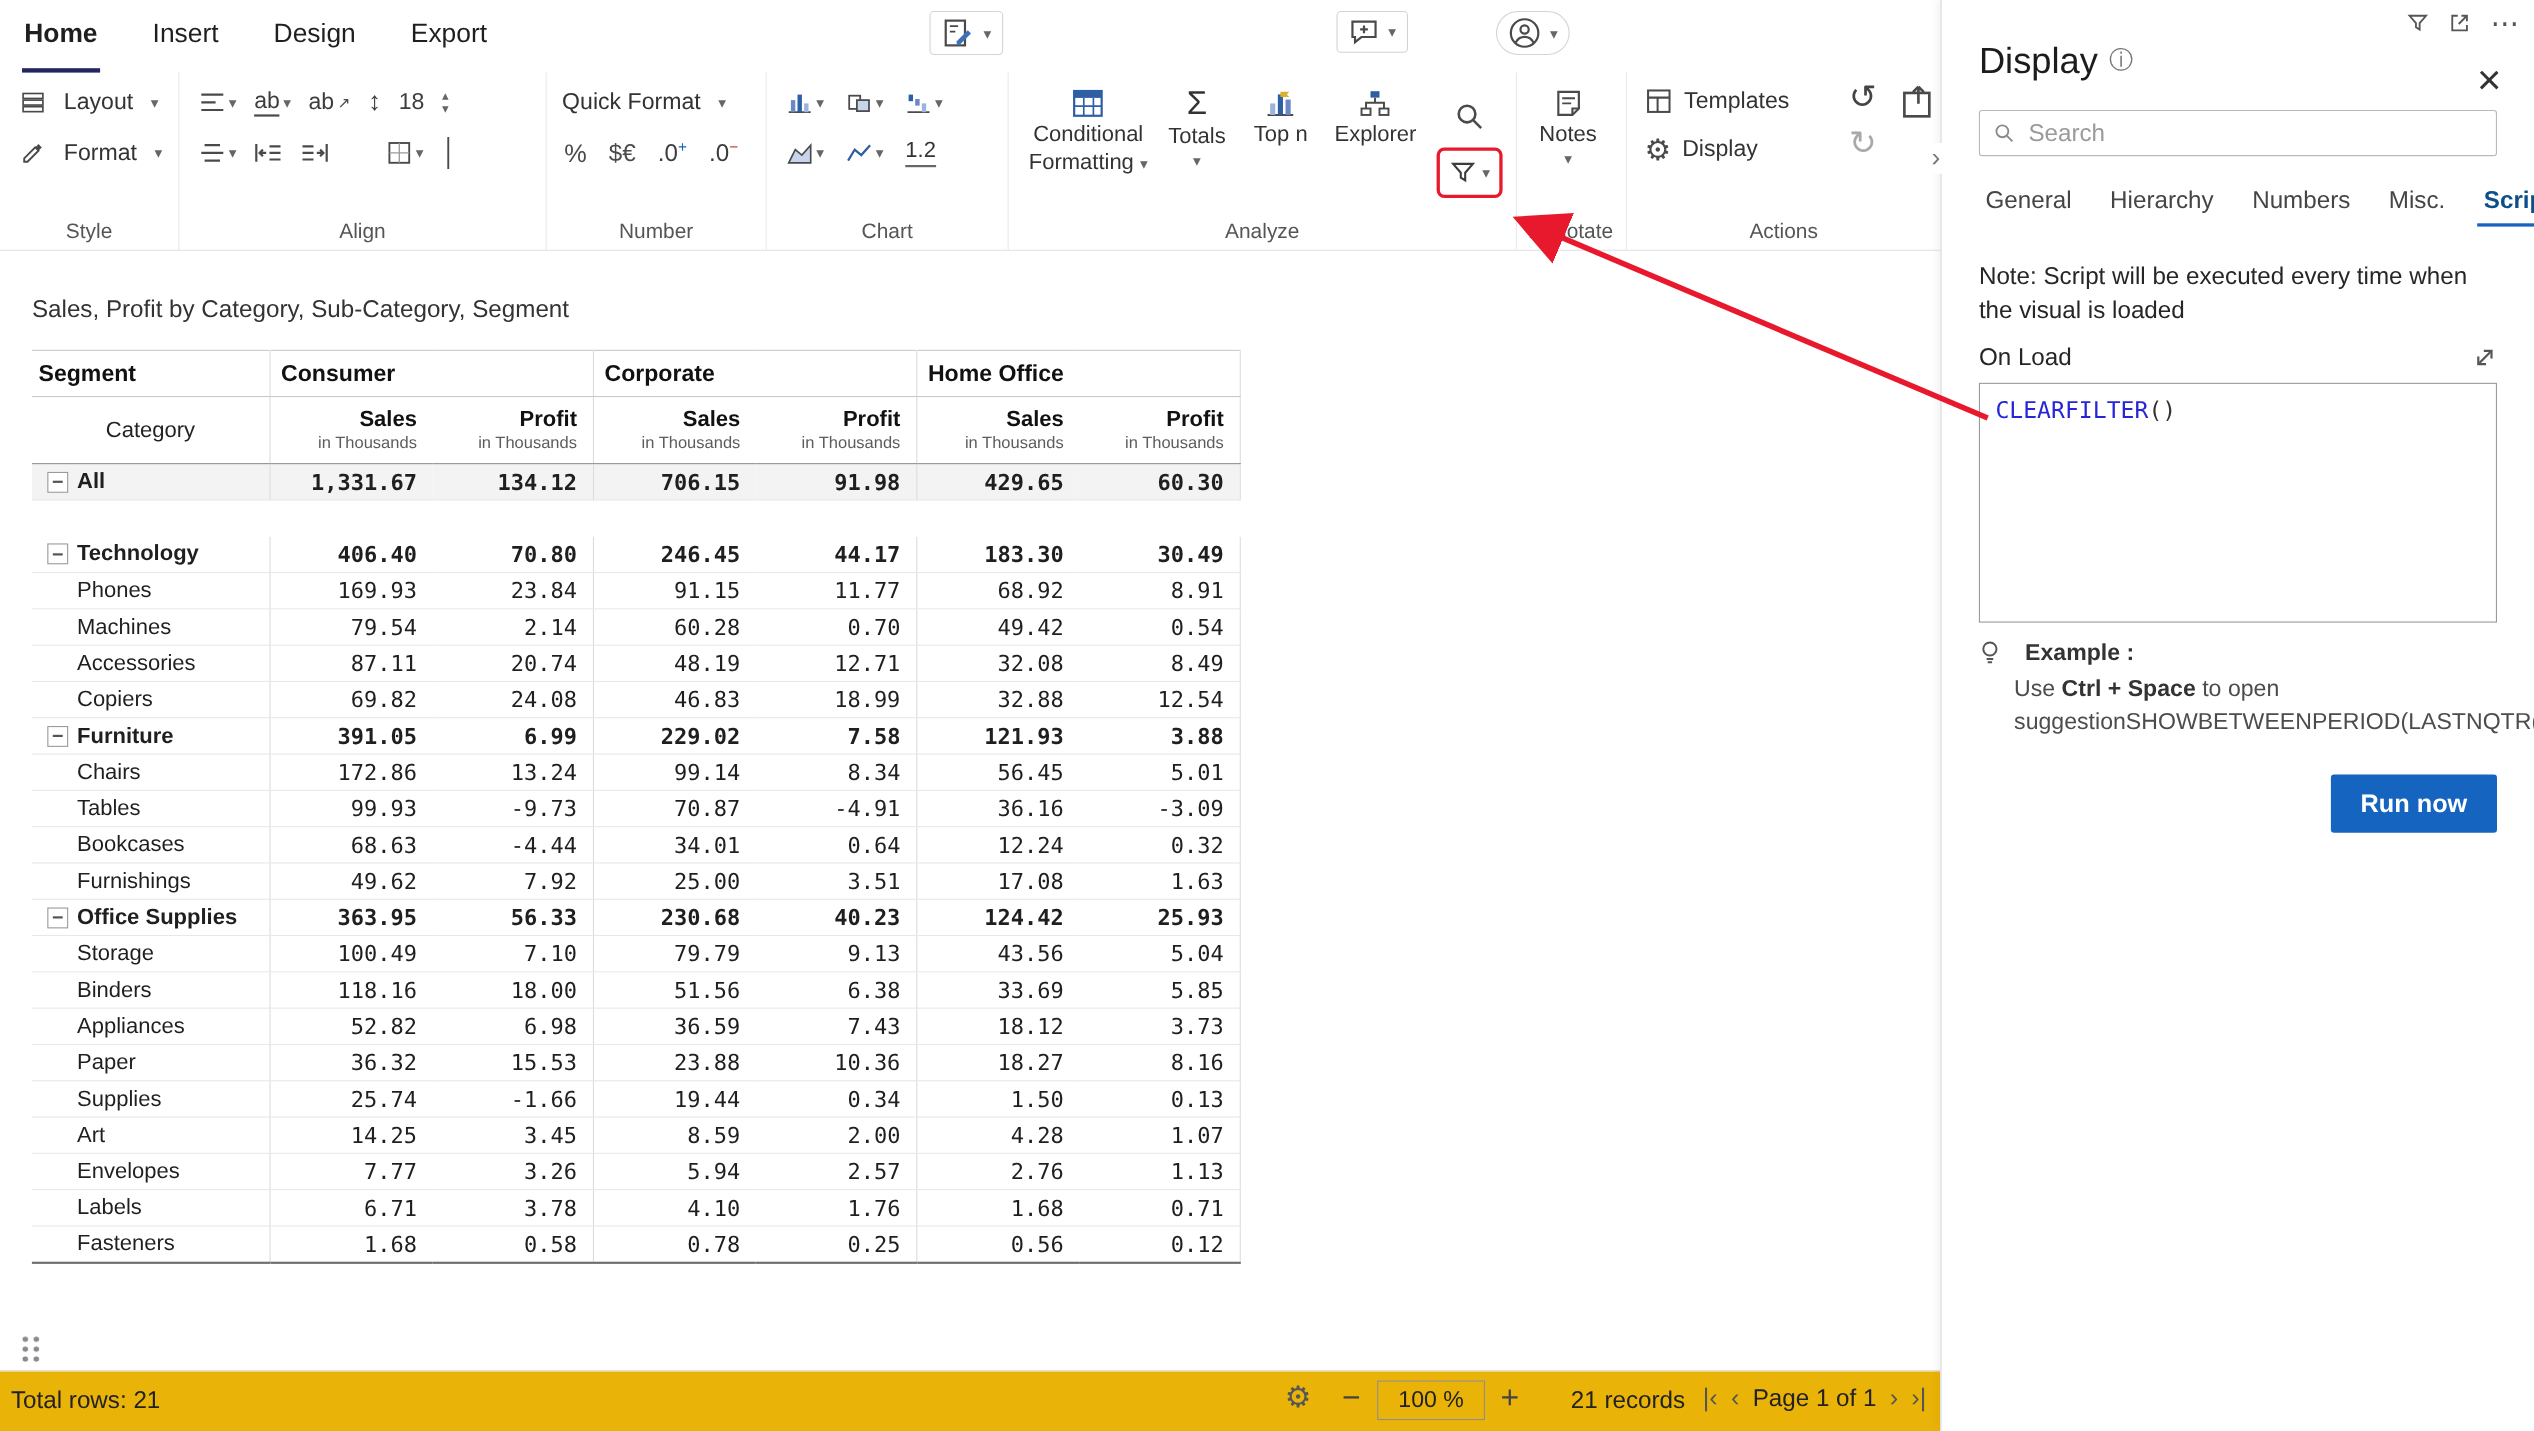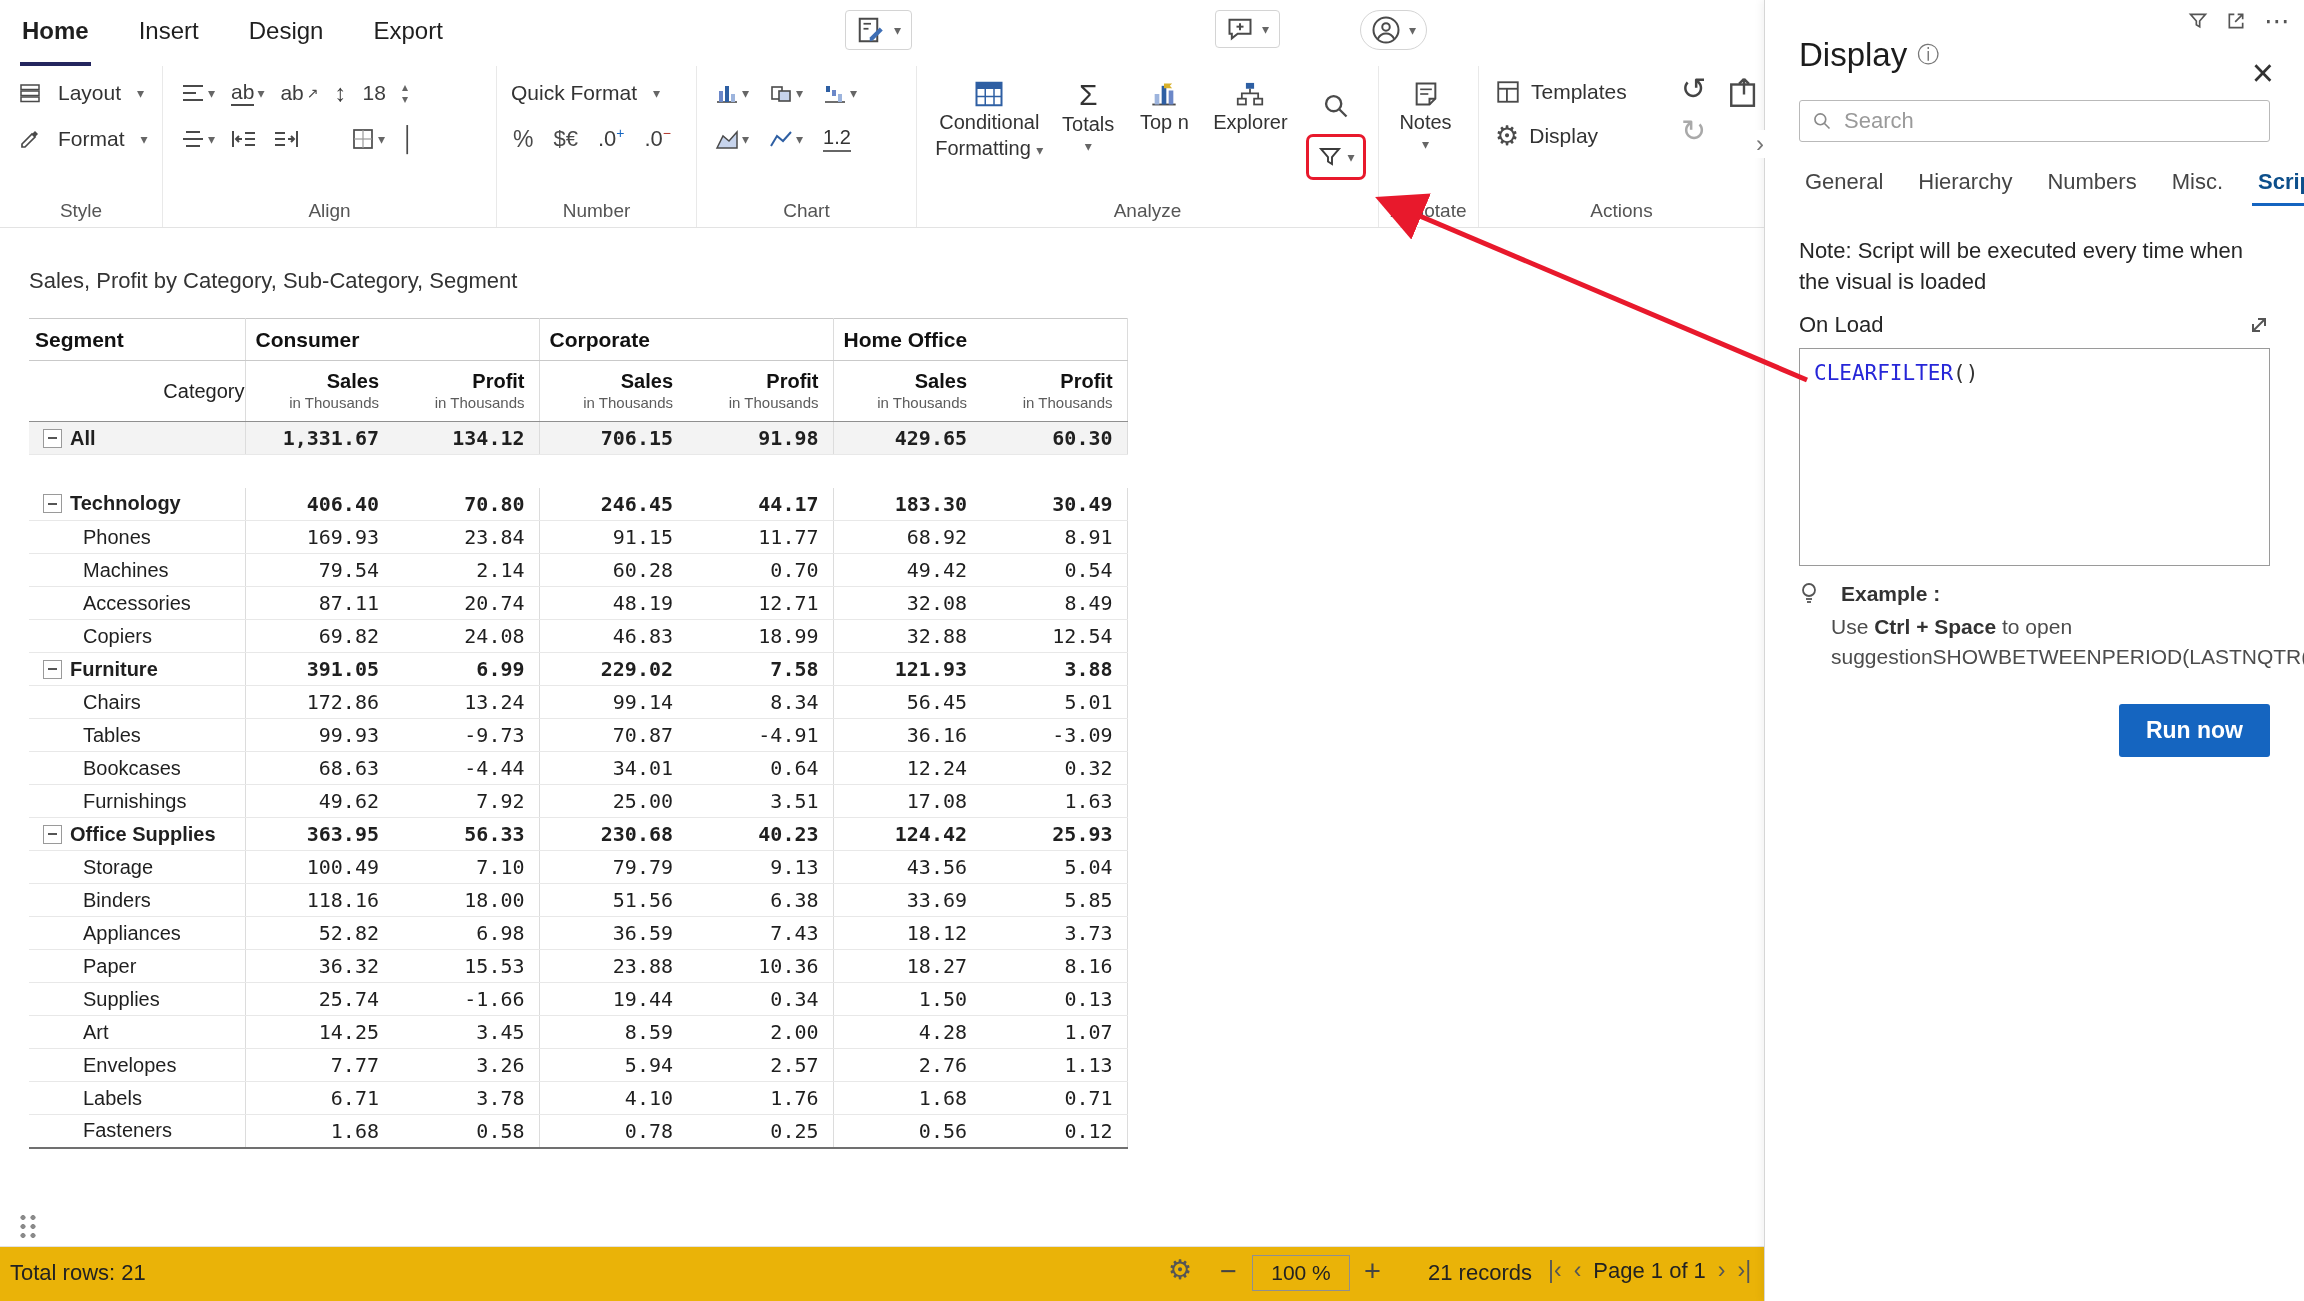--- a/index.html
+++ b/index.html
@@ -35,38 +35,38 @@
   .undo-redo{position:absolute;left:202px;top:8px;display:flex;flex-direction:column;gap:12px;font-size:30px;line-height:1}
   .undo{color:#444}.redo{color:#a9a9a9}
   .clipped-icon{position:absolute;left:248px;top:10px}
   
   .viz-title{margin:40px 0 0 29px;font-size:22px;color:#333}
   .matrix{margin:24px 0 0 29px;border-collapse:collapse;table-layout:fixed;width:1098px;color:#1f1f1f;border-top:1px solid #c9c9c9}
   .matrix th,.matrix td{box-sizing:border-box}
   .seg-row th{text-align:left;font-weight:bold;font-size:21px;height:42px;padding-left:10px;border-bottom:1px solid #c9c9c9;border-right:1px solid #dcdcdc;vertical-align:middle;color:#111}
   .seg-row th.corner{padding-left:6px}
   .measure-row th{text-align:right;height:61px;padding:6px 14px 8px 0;border-bottom:1px solid #8f8f8f;vertical-align:middle}
-  .measure-row th.cat{font-weight:normal;font-size:20px;padding:0;color:#222}
+  .measure-row th.cat{text-align:center;font-weight:normal;font-size:20px;padding:0;color:#222}
   .measure-row th:nth-child(1),.measure-row th:nth-child(3),.measure-row th:nth-child(5),.measure-row th:nth-child(7){border-right:1px solid #dcdcdc}
   .m-name{display:block;font-weight:bold;font-size:20px;color:#111}
   .m-unit{display:block;font-weight:normal;font-size:15px;color:#5c5c5c;margin-top:1px}
   .matrix tbody td{border-bottom:1px solid #e8e8e8;height:33px;padding:0 14px 0 0}
   .matrix tbody td:nth-child(1),.matrix tbody td:nth-child(3),.matrix tbody td:nth-child(5),.matrix tbody td:nth-child(7){border-right:1px solid #dcdcdc}
   .lbl{display:flex;align-items:center;gap:8px;padding-left:14px;font-size:20px;color:#1f1f1f;height:100%}
   td.lblcell{padding:0}
   .num{font-family:"DejaVu Sans Mono",monospace;font-size:20px;text-align:right}
   .expand-box{width:17px;height:17px;border:1px solid #9a9a9a;background:#fff;display:inline-flex;align-items:center;justify-content:center;flex:0 0 auto}
   .expand-box::after{content:"";width:9px;height:2px;background:#555}
   .row-total td{background:#f3f3f3;border-bottom:1px solid #c9c9c9;font-weight:bold;height:40px}
   .row-total .num{font-weight:bold}
   .spacer-row td{border:none !important;height:12px;background:#fff}
   .data-body tr.group td{font-weight:bold}
   .data-body tr.group .num{font-weight:bold}
   .data-body tr.child .expand-box{visibility:hidden}
-  .data-body tr.child .rowlabel{margin-left:13px}
+  .data-body tr.child .rowlabel{}
   .data-body tr:last-child td{border-bottom:2px solid #707070}
   
   .statusbar{position:absolute;left:0;bottom:0;width:1764px;height:54px;border-top:1px solid #e2e2e2;background:#eab308;font-size:22px;color:#222}
   .statusbar .abs{position:absolute}
   .drag-dots{position:absolute;left:18px;bottom:62px;width:19px;height:26px;background-image:radial-gradient(#8a8a8a 2.3px,transparent 2.9px);background-size:10px 9px}
   .zoom-box{position:absolute;left:1252px;top:8px;width:96px;height:34px;border:1px solid #8f8f8f;display:flex;align-items:center;justify-content:center}
   .zoom-box input{border:none;outline:none;width:80px;text-align:center;font-size:21px;font-family:inherit;color:#222;background:transparent}
   .pager{position:absolute;left:1548px;top:10px;display:flex;gap:12px;align-items:center;color:#555;font-size:23px}
   .pager .pgtext{color:#222;font-size:22px}
   

